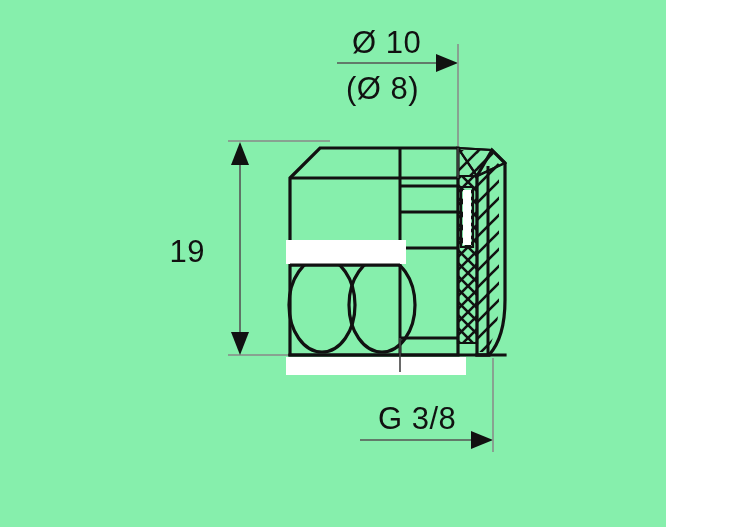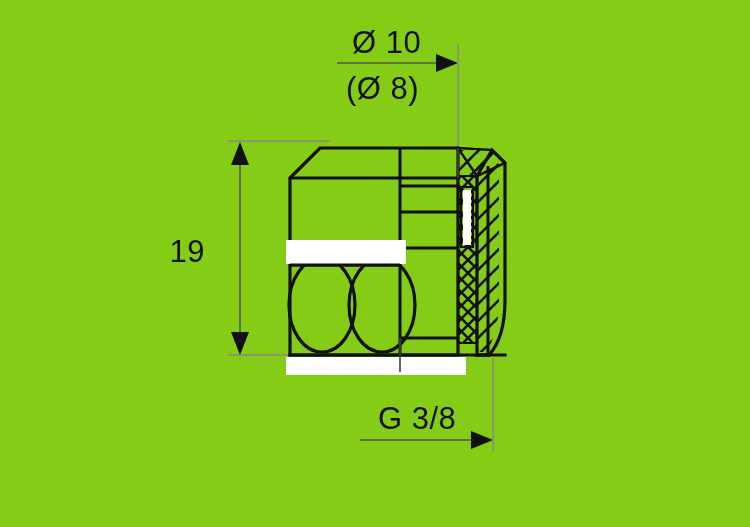--- a/index.html
+++ b/index.html
@@ -5,23 +5,23 @@
   html, body {
     margin: 0;
     padding: 0;
     background: #ffffff;
   }
   body {
     font-family: "Liberation Sans", sans-serif;
   }
   #drawing-root {
     position: relative;
-    width: 750px;
+    width: 666px;
     height: 527px;
-    background: #84cc16;
+    background: #86efac;
     overflow: hidden;
   }
   svg.tech-drawing {
     display: block;
     width: 750px;
     height: 527px;
   }
   .dim-text {
     font-family: "Liberation Sans", sans-serif;
     font-size: 31px;

